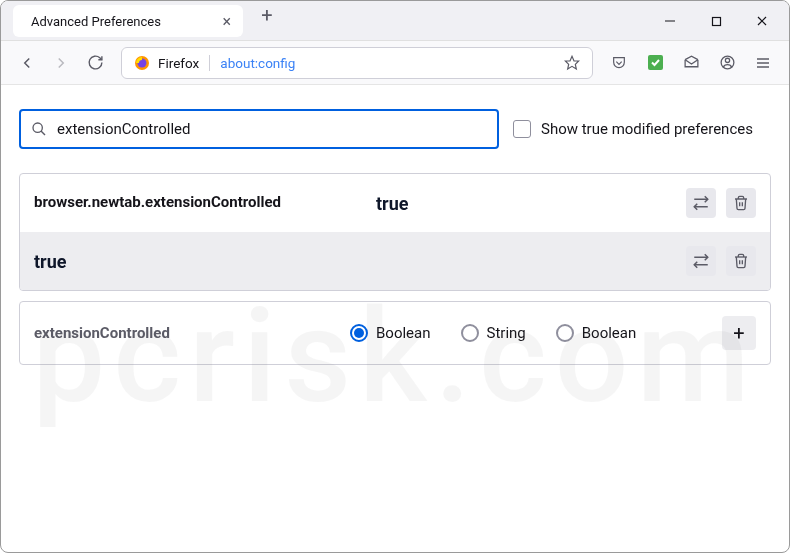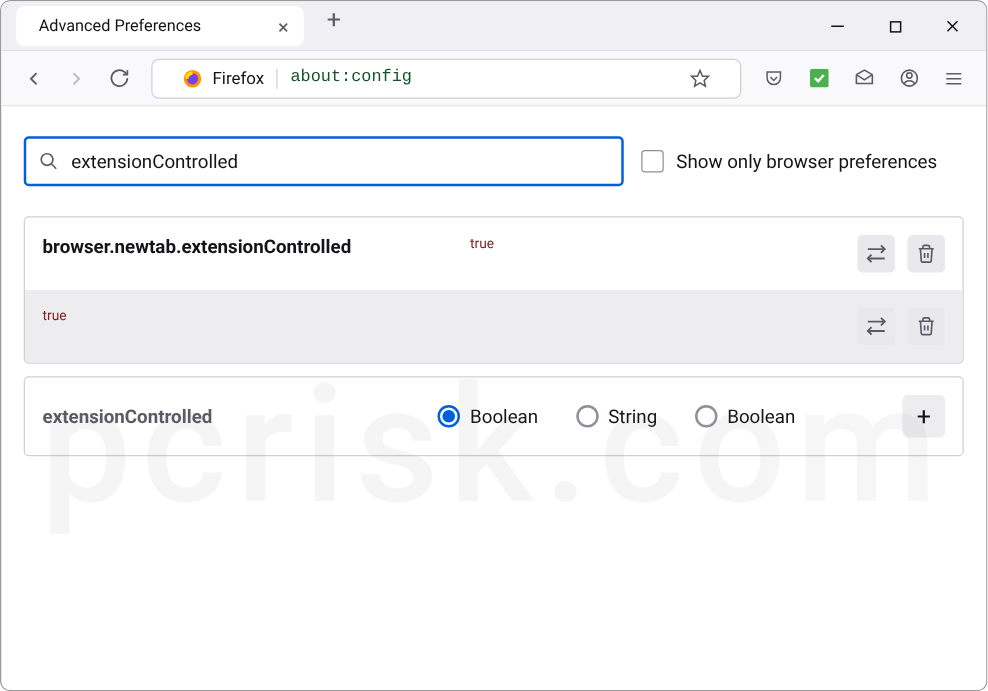--- a/index.html
+++ b/index.html
@@ -11,43 +11,43 @@
   .tab { display: flex; align-items: center; background: #fff; border-radius: 6px; padding: 6px 12px; margin: 4px 0 0 8px; height: 32px; min-width: 230px; font-size: 13px; color: #15141a; }
   .tab-title { flex: 1; margin-left: 6px; }
   .tab-close { margin-left: auto; color: #5b5b66; cursor: pointer; font-size: 16px; }
   .new-tab-btn { margin-left: 10px; color: #5b5b66; font-size: 20px; width: 28px; height: 28px; display:flex; align-items:center; justify-content:center; cursor:pointer; }
   .window-controls { margin-left: auto; display: flex; }
   .win-ctrl { width: 46px; height: 40px; display:flex; align-items:center; justify-content:center; color:#15141a; font-size:14px; cursor:pointer; }
   
   .toolbar { height: 44px; display:flex; align-items:center; padding:0 10px; gap:2px; border-bottom: 1px solid #e5e5e5; background:#f9f9fb; }
   .nav-btn { width:32px; height:32px; display:flex; align-items:center; justify-content:center; color:#5b5b66; cursor:pointer; border-radius:4px; }
   .nav-btn.disabled { opacity: .4; }
-  .urlbar { flex:1; margin:0 8px; height:32px; background:#fff; border:1px solid #cfcfd8; border-radius:6px; display:flex; align-items:center; padding:0 24px; gap:8px; }
+  .urlbar { flex:1; margin:0 8px; height:32px; background:#fff; border:1px solid #cfcfd8; border-radius:6px; display:flex; align-items:center; padding:0 12px; gap:8px; }
   .urlbar-icon { width:16px; height:16px; display:flex; align-items:center; justify-content:center; }
   .urlbar-text { display:flex; align-items:center; gap:10px; font-size:13.5px; }
   .urlbar-prefix { color:#15141a; padding-right:10px; border-right:1px solid #cfcfd8; }
-  .urlbar-path { color:#14532d;font-family:Liberation Mono, monospace; }
+  .urlbar-path { color:#3b82f6; }
   .star-btn { margin-left:auto; color:#5b5b66; }
   .toolbar-right { display:flex; gap:4px; }
   .tb-btn { width:32px; height:32px; display:flex; align-items:center; justify-content:center; color:#5b5b66; cursor:pointer; border-radius:4px; }
   
   .content { padding: 24px 18px; }
   
   .search-row { display:flex; align-items:center; gap:14px; margin-bottom:24px; }
   .search-box { flex:1; max-width:480px; height:40px; border:2px solid #0060df; border-radius:4px; display:flex; align-items:center; padding:0 10px; gap:10px; }
   .search-icon { color:#5b5b66; }
   .search-input { border:none; outline:none; font-size:15px; flex:1; color:#15141a; }
   .show-modified { display:flex; align-items:center; gap:10px; font-size:15px; color:#15141a; }
   .checkbox { width:18px; height:18px; border:1.5px solid #8f8f9d; border-radius:3px; }
   
   .pref-list { border:1px solid #cfcfd8; border-radius:4px; overflow:hidden; }
-  .pref-row { display:flex; align-items:flex-start; padding:14px 14px; gap:12px; }
+  .pref-row { display:flex; align-items:center; padding:14px 14px; gap:12px; }
   .pref-row.stripe { background:#ededf0; }
   .pref-name { font-weight:700; font-size:15px; color:#15141a; width:330px; word-break:break-all; line-height:1.3; }
-  .pref-value { font-weight:400; font-size:11px; color:#7f1d1d; flex:1; }
+  .pref-value { font-weight:700; font-size:18px; color:#0f172a; flex:1; }
   .pref-actions { display:flex; gap:10px; margin-left:auto; }
   .act-btn { width:30px; height:30px; display:flex; align-items:center; justify-content:center; color:#5b5b66; cursor:pointer; border-radius:4px; background:#e8e8ed; }
   
   .new-pref { border:1px solid #cfcfd8; border-radius:4px; margin-top:10px; display:flex; align-items:center; padding:14px 14px; gap:36px; }
   .new-pref-name { font-weight:700; font-size:15px; color:#5b5b66; width:280px; }
   .radio-group { display:flex; gap:30px; align-items:center; }
   .radio-item { display:flex; align-items:center; gap:8px; font-size:15px; color:#15141a; cursor:pointer; }
   .radio { width:18px; height:18px; border:2px solid #8f8f9d; border-radius:50%; display:flex; align-items:center; justify-content:center; }
   .radio.selected { border-color:#0060df; }
   .radio.selected::after { content:''; width:10px; height:10px; border-radius:50%; background:#0060df; }
@@ -167,21 +167,21 @@
         <span class="search-icon">
           <svg width="16" height="16" viewBox="0 0 24 24" fill="none" stroke="currentColor" stroke-width="2">
               <circle cx="10" cy="10" r="7"></circle>
               <line x1="21" y1="21" x2="15" y2="15"></line>
             </svg>
         </span>
         <input class="search-input" type="text" value="extensionControlled" style="">
       </div>
       <label class="show-modified">
         <span class="checkbox"></span>
-        <span>Show only browser preferences</span>
+        <span>Show true modified preferences</span>
       </label>
     </div>
 
     <div class="pref-list">
       <div class="pref-row">
         <span class="pref-name">browser.newtab.extensionControlled</span>
         <span class="pref-value">true</span>
         <div class="pref-actions">
           <span class="act-btn">
             <svg width="18" height="18" viewBox="0 0 24 24" fill="none" stroke="currentColor" stroke-width="2">

